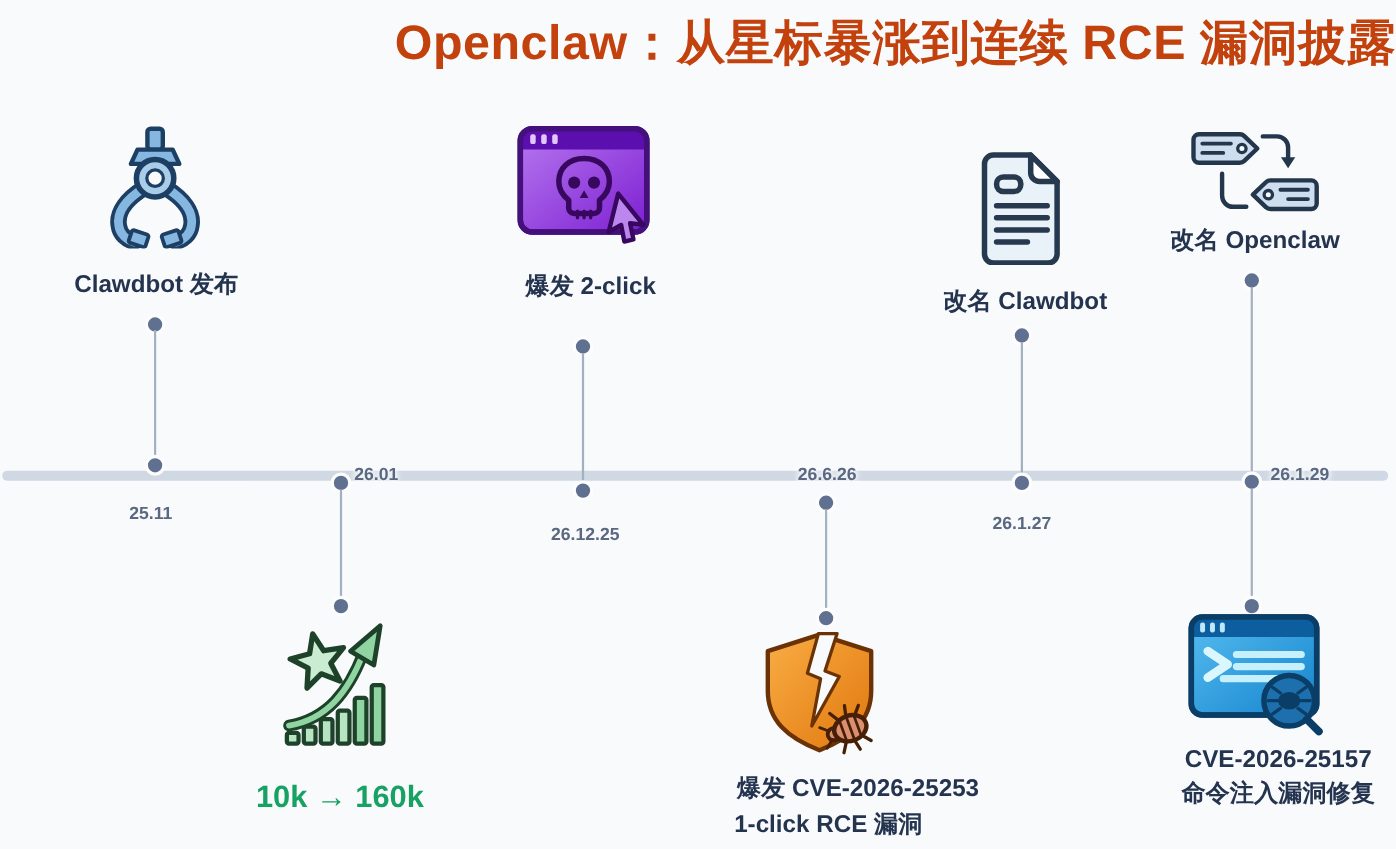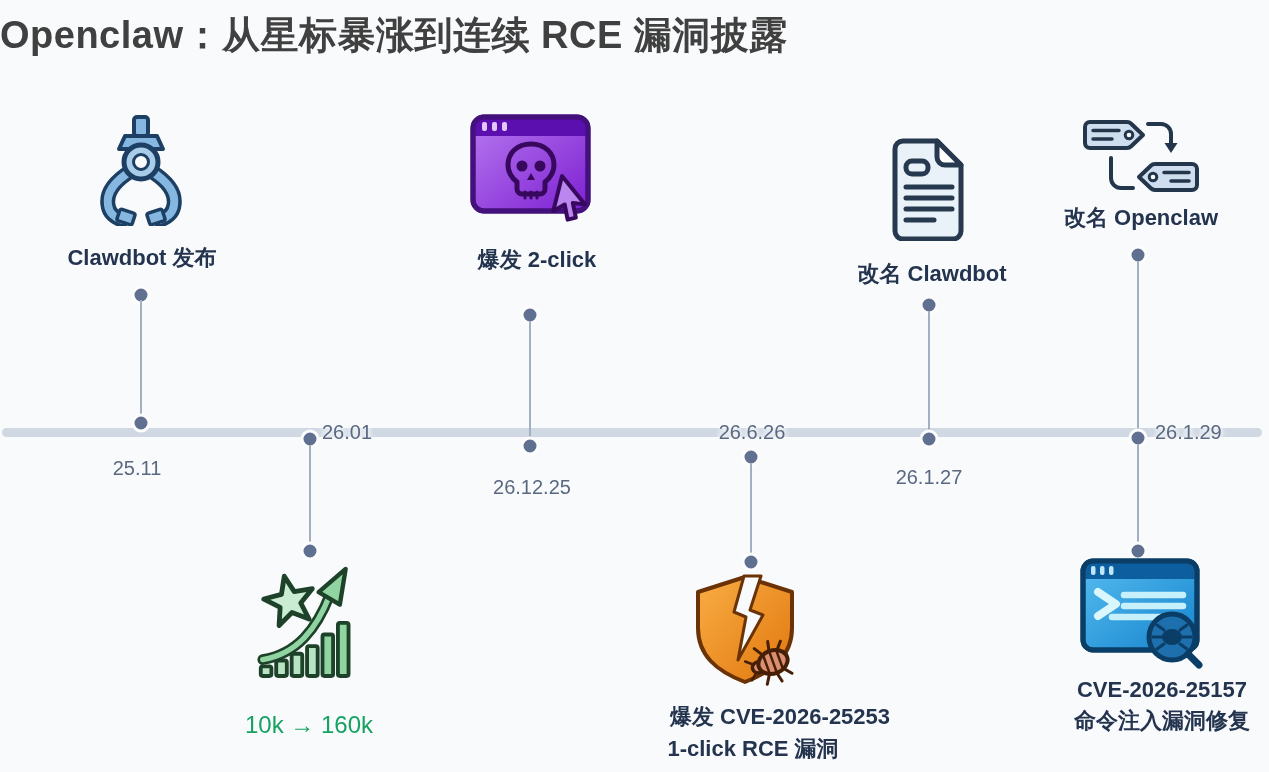--- a/index.html
+++ b/index.html
@@ -1,31 +1,31 @@
 <!DOCTYPE html>
 <html><head>
 <meta charset="utf-8">
 <style>
   html,body{margin:0;padding:0}
   body{font-family:"Liberation Sans","DejaVu Sans",sans-serif;background:#f8fafc}
   .stage{position:relative;width:1269px;height:772px;background:#f8fafc;overflow:hidden}
-  .title{position:absolute;left:0;right:0;top:10px;text-align:left;
-         font-size:38px;font-weight:800;color:#404040;letter-spacing:.5px}
+  .title{position:absolute;left:0;right:0;top:10px;text-align:right;
+         font-size:44px;font-weight:800;color:#c2410c;letter-spacing:.5px}
   .bar{position:absolute;left:2px;top:428px;width:1260px;height:9px;border-radius:5px;background:#cfd8e3}
   .vline{position:absolute;width:2px;background:#a3b0c2;transform:translateX(-50%)}
   .dot{position:absolute;width:13px;height:13px;border-radius:50%;background:#5f7090;
        border:3px solid #fdfdfe;box-sizing:content-box;transform:translate(-50%,-50%)}
   .icon{position:absolute}
   .icon svg{display:block;width:100%;height:100%}
   .ev-label{position:absolute;font-size:22px;font-weight:700;color:#24344f;
             text-align:center;line-height:30px;white-space:nowrap}
-  .date{position:absolute;font-size:20px;font-weight:400;color:#5a6880;line-height:26px;white-space:nowrap}
+  .date{position:absolute;font-size:16px;font-weight:700;color:#5a6880;line-height:26px;white-space:nowrap}
   .date.center{text-align:center}
   .on-bar{text-shadow:0 0 5px #f8fafc,0 0 5px #f8fafc,0 0 8px #f8fafc}
-  .highlight{position:absolute;font-size:24px;font-weight:400;color:#17a263;
+  .highlight{position:absolute;font-size:28px;font-weight:700;color:#17a263;
              text-align:center;line-height:28px;white-space:nowrap}
 
   
   .e1i{left:91px;top:114px;width:100px;height:112px}
   .e1t{left:42px;width:200px;top:243px}
   .e1d1{left:141px;top:295px}.e1d2{left:141px;top:423px}
   .e1l{left:141px;top:300px;height:119px}
   .e1date{left:77px;width:120px;top:455px}
   
   .e2date{left:322px;top:419px}

